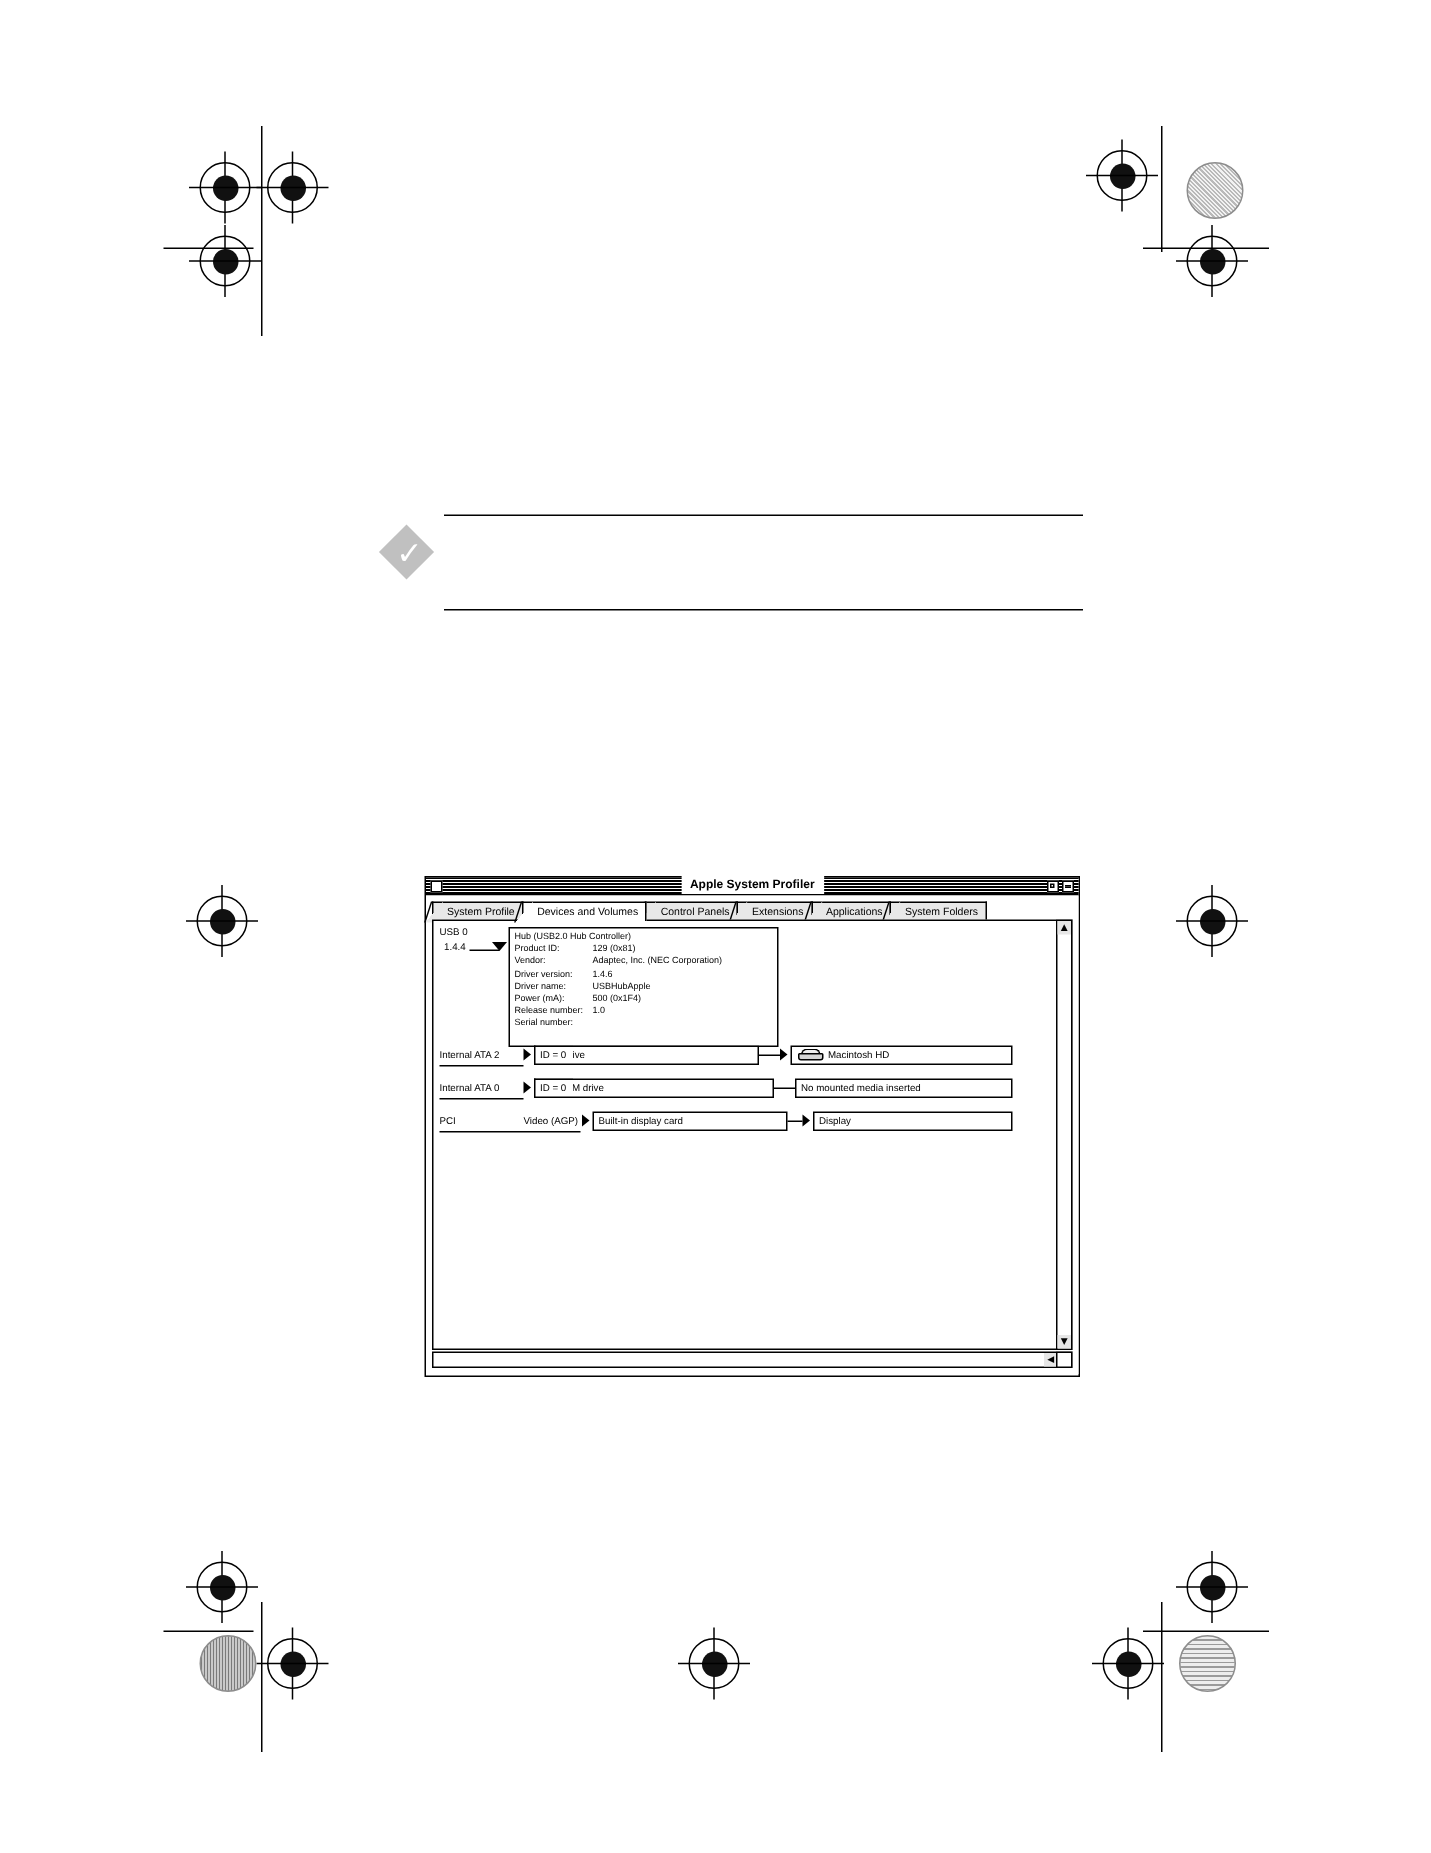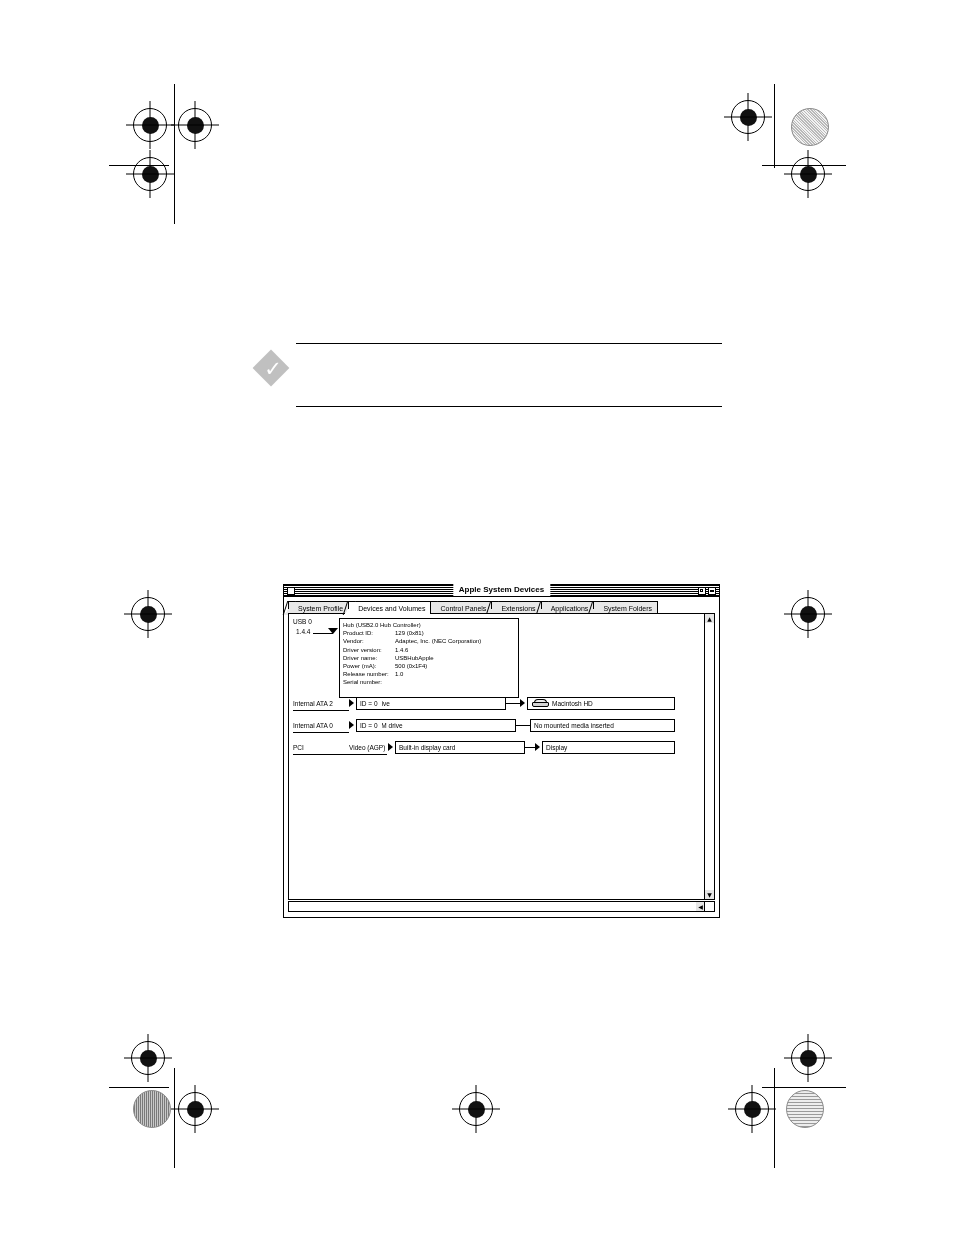--- a/index.html
+++ b/index.html
@@ -438,21 +438,21 @@
 <div class="note-rule" style="left:296px; top:406px; width:426px;"></div>
 <div class="note-icon-wrap">
   <div class="note-diamond"></div>
   <div class="note-check">✓</div>
 </div>
 
 <div id="asp-window">
 
   <div class="title-bar">
     <div class="tb-btn tb-close"></div>
-    <div class="title-text">Apple System Devices</div>
+    <div class="title-text">Apple System Profiler</div>
     <div class="tb-btn tb-zoom"></div>
     <div class="tb-btn tb-shade"></div>
   </div>
 
   <div class="win-body">
 
     <div class="tab-strip">
       <div class="tab"><span>System Profile</span></div>
       <div class="tab active"><span>Devices and Volumes</span></div>
       <div class="tab"><span>Control Panels</span></div>

